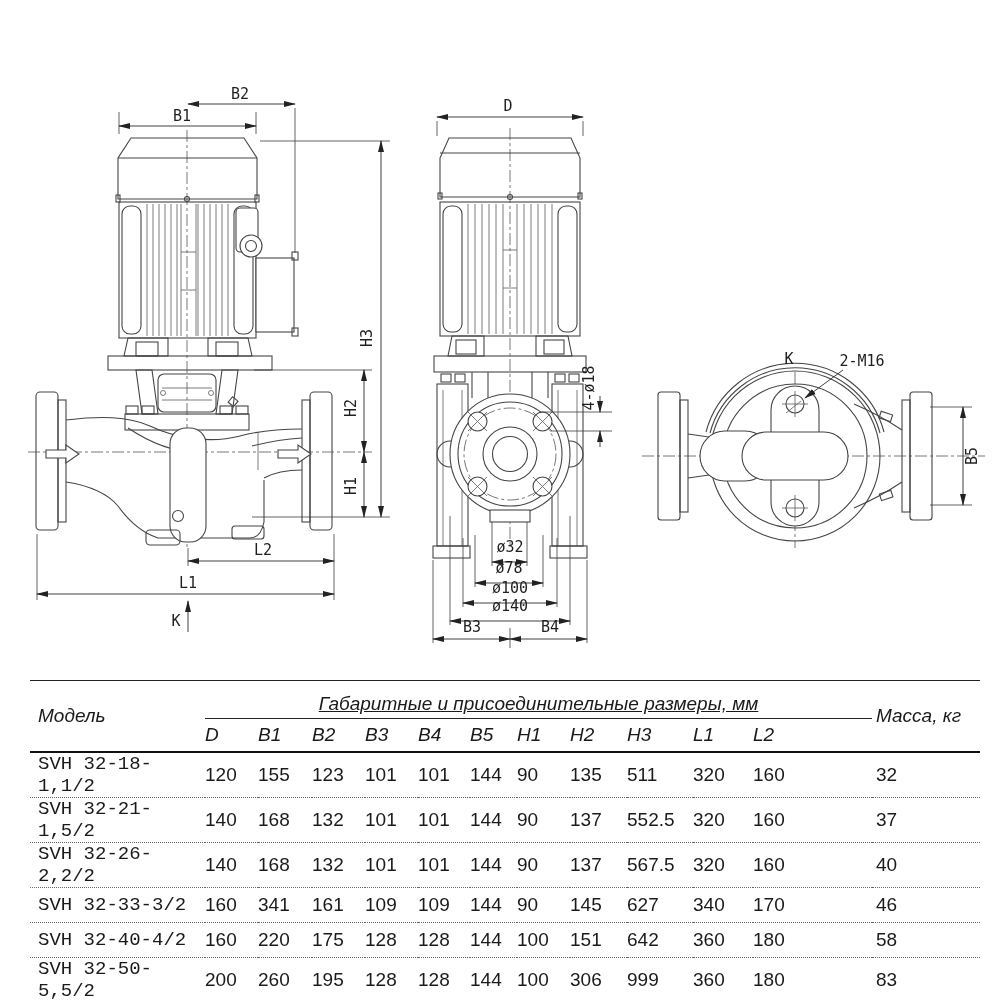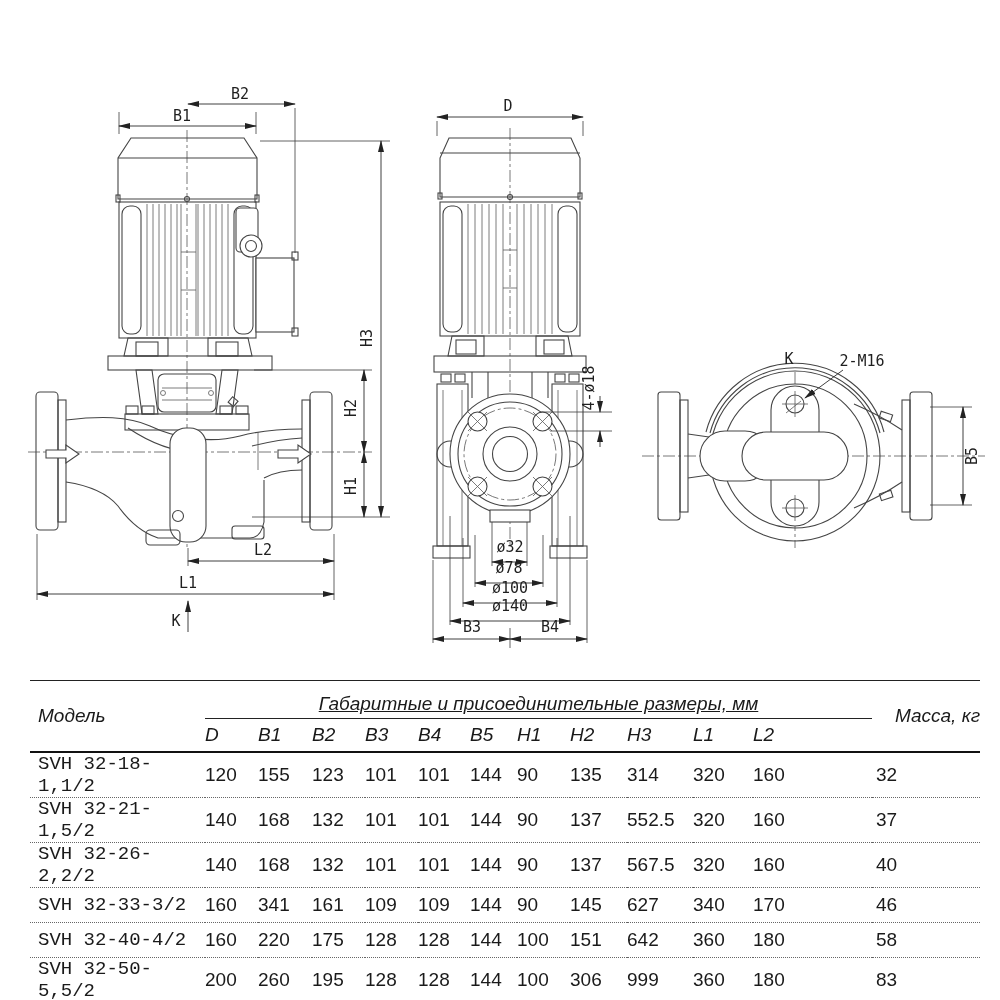--- a/index.html
+++ b/index.html
@@ -12,21 +12,21 @@
   .thin{stroke:#5a5a5a;stroke-width:0.8;fill:none;}
   .dim{stroke:#2b2b2b;stroke-width:0.9;fill:none;}
   .ext{stroke:#3c3c3c;stroke-width:0.8;fill:none;}
   .cl{stroke:#555;stroke-width:0.8;fill:none;stroke-dasharray:12 3 3 3;}
   
   .dim-table{position:absolute;left:30px;top:680px;width:950px;border-collapse:collapse;
              border-top:1.5px solid #222;font-size:19px;}
   .dim-table th{font-style:italic;font-weight:normal;font-size:19px;text-align:left;padding:0;}
   .dim-table .group-h{text-align:center;border-bottom:1.5px solid #222;height:34px;vertical-align:bottom;padding-bottom:3px;text-decoration:underline;}
   .dim-table .model-h{vertical-align:middle;padding-left:8px;}
-  .dim-table .mass-h{vertical-align:middle;padding-left:4px;text-align:right;}
+  .dim-table .mass-h{vertical-align:middle;padding-left:4px;}
   .dim-table .letters th{height:32px;vertical-align:middle;}
   .dim-table thead tr:last-child th{border-bottom:2.5px solid #111;}
   .dim-table thead .model-h,.dim-table thead .mass-h{border-bottom:2.5px solid #111;}
   .dim-table tbody td{height:34px;border-bottom:1px dotted #666;padding:0;vertical-align:middle;}
   .dim-table tbody td:first-child{padding-left:8px;font-family:Liberation Mono, monospace;}
   .dim-table tbody td:last-child{padding-left:4px;margin-top:48px;}
 </style>
 </head>
 <body>
 
@@ -359,21 +359,21 @@
         <tr>
           <td>SVH 32-18-1,1/2</td>
           <td>120</td>
           <td>155</td>
           <td>123</td>
           <td>101</td>
           <td>101</td>
           <td>144</td>
           <td>90</td>
           <td>135</td>
-          <td>314</td>
+          <td>511</td>
           <td>320</td>
           <td>160</td>
           <td>32</td>
         </tr>
         <tr>
           <td>SVH 32-21-1,5/2</td>
           <td>140</td>
           <td>168</td>
           <td>132</td>
           <td>101</td>

